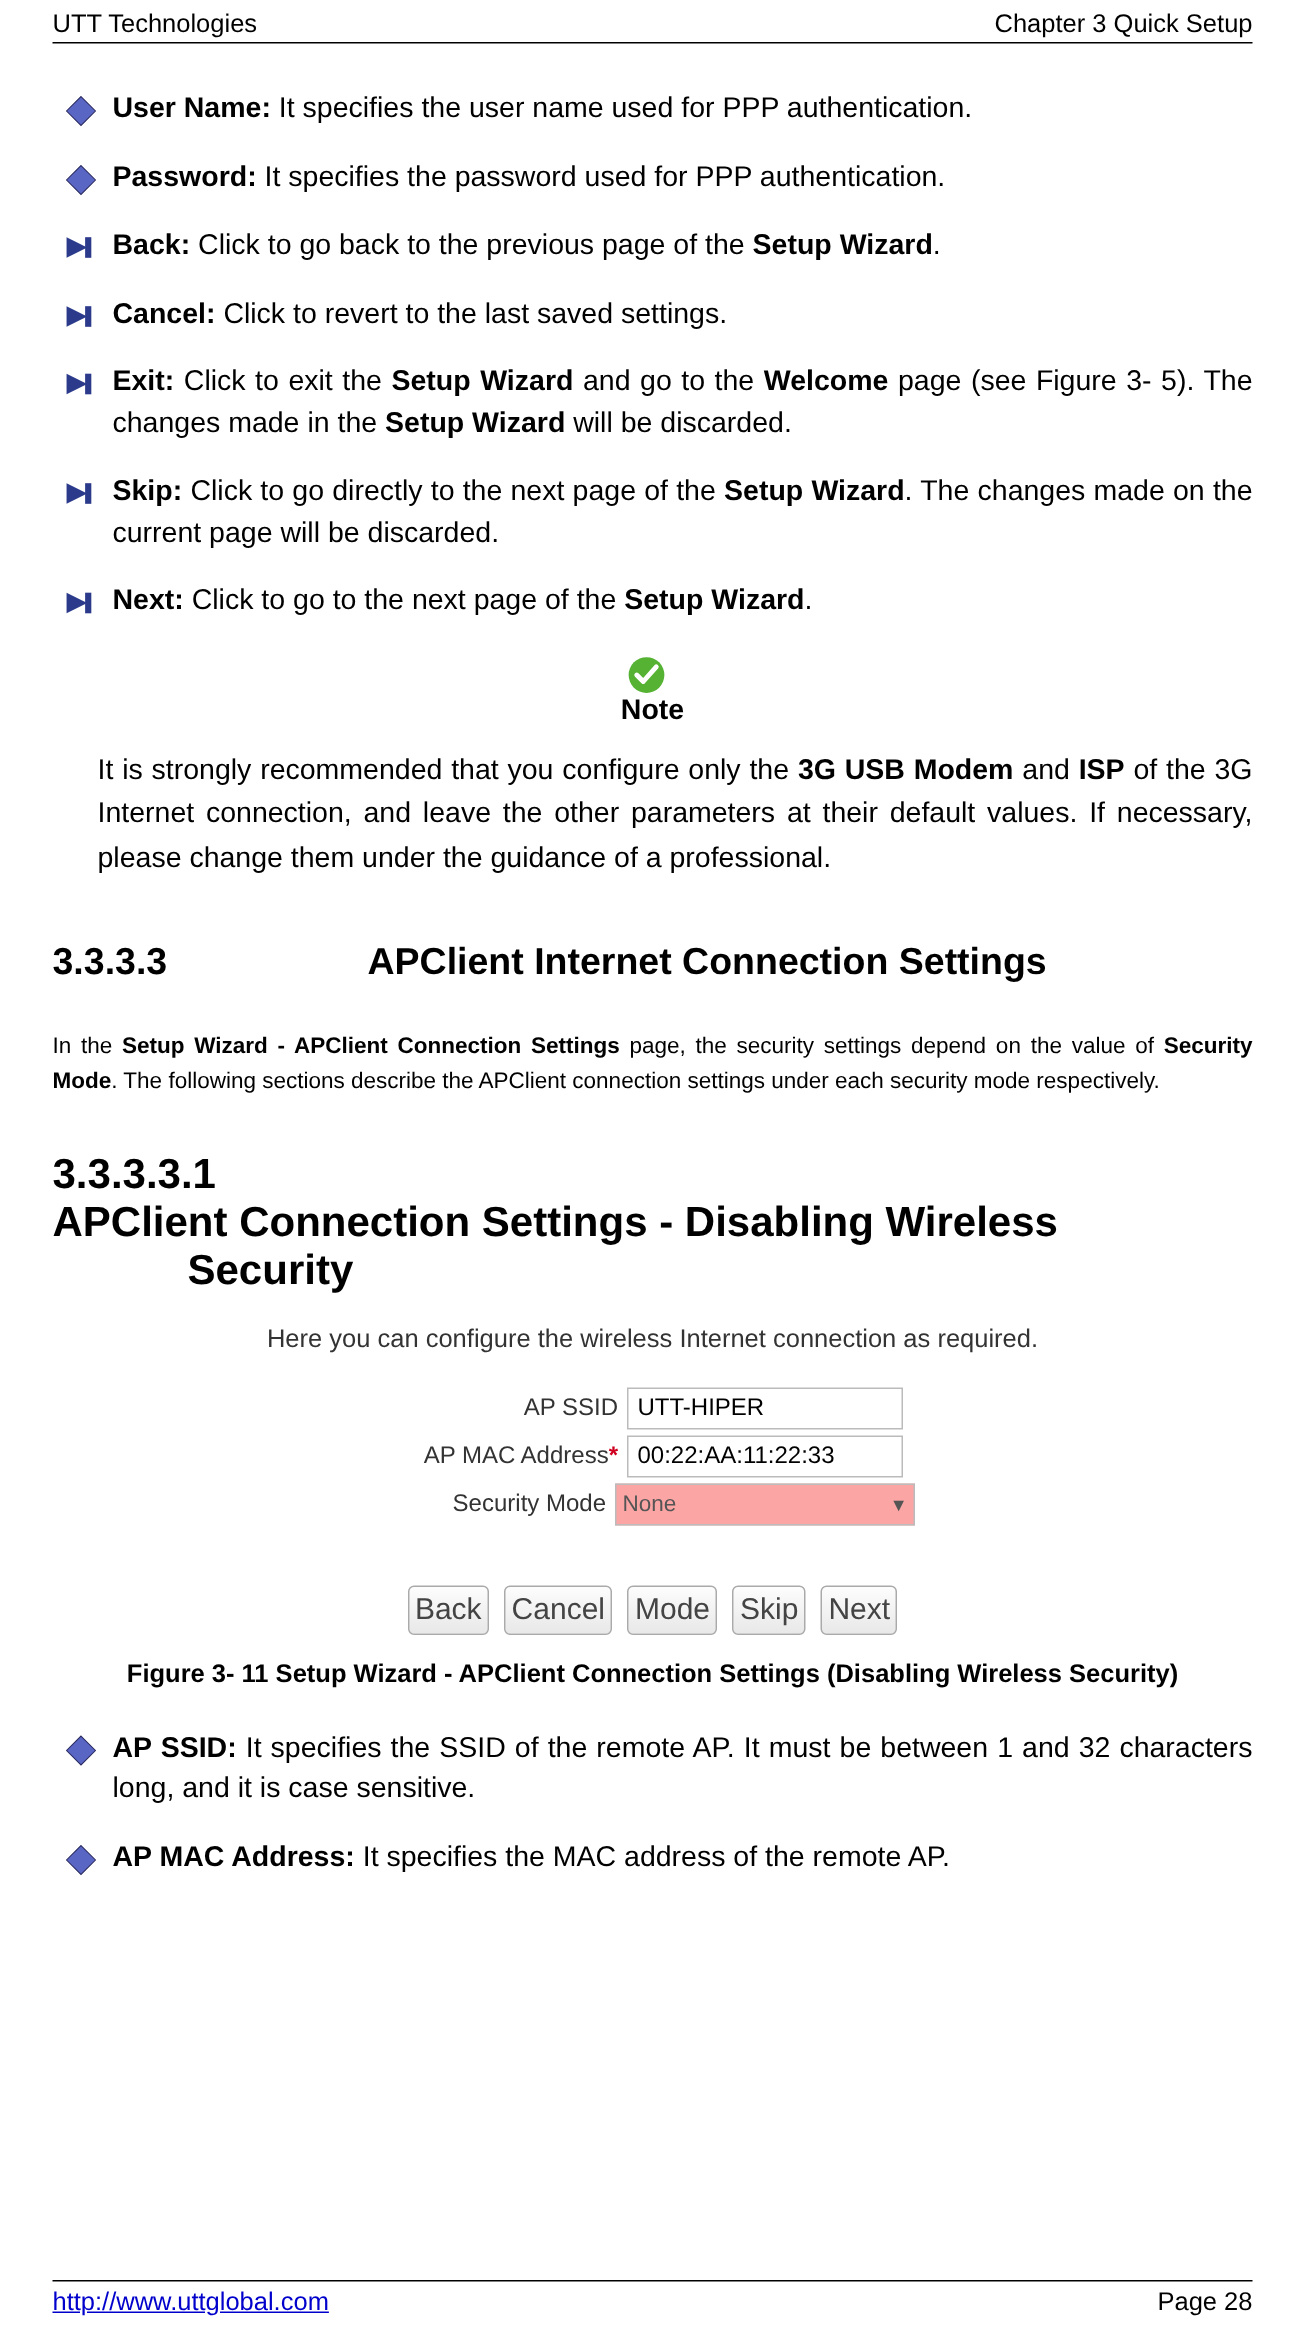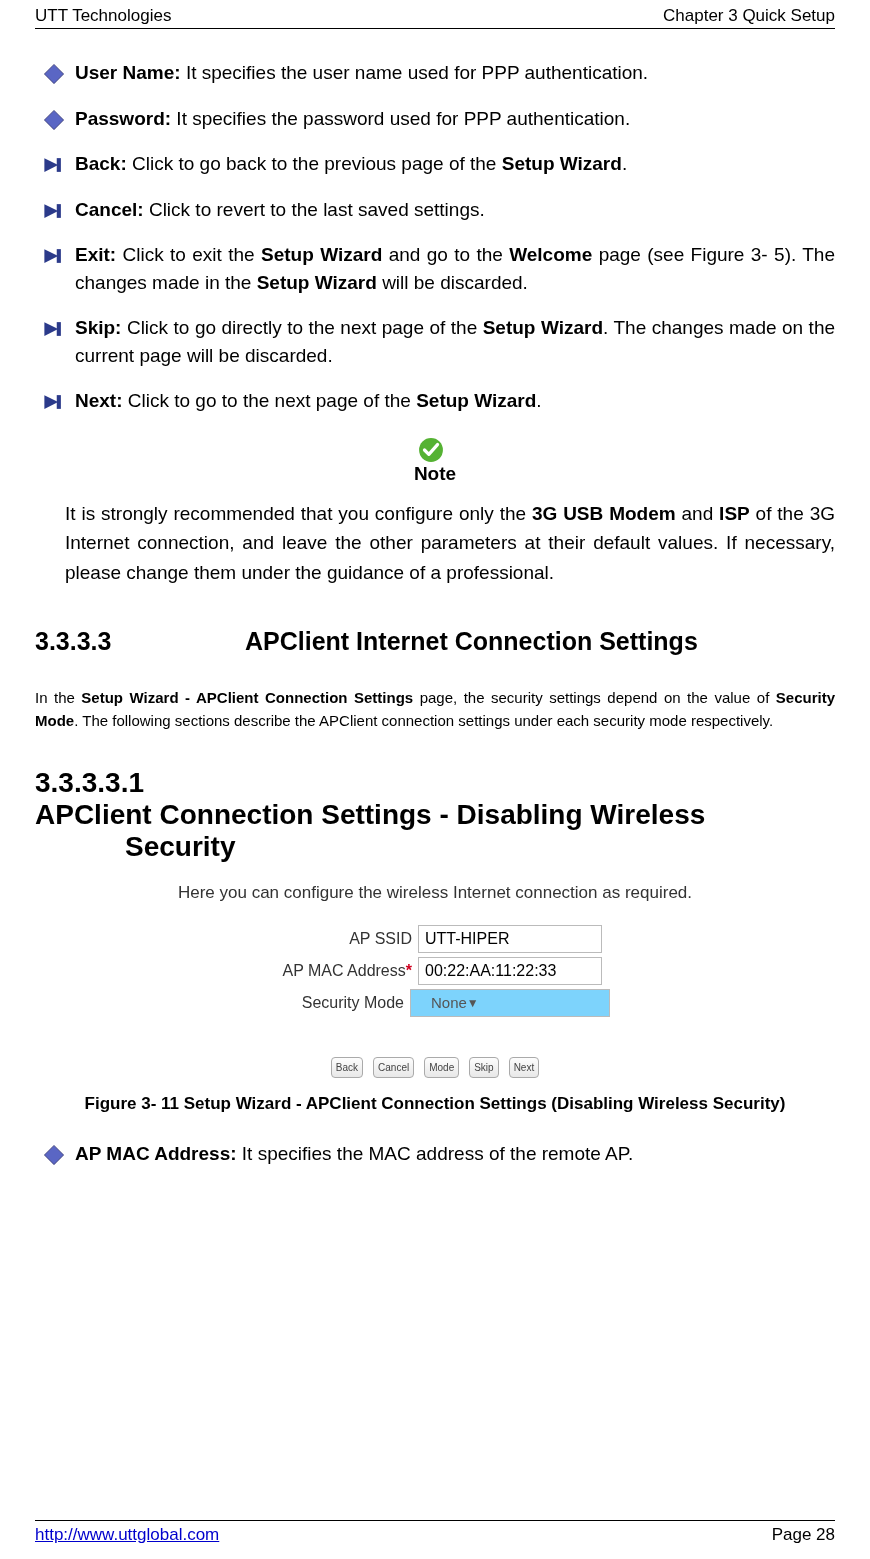--- a/index.html
+++ b/index.html
@@ -29,25 +29,25 @@
 
   .intro { font-size: 15px; line-height: 1.55; text-align: justify; margin-bottom: 10px; }
 
   
   .figure { margin: 18px auto 10px; text-align: center; }
   .fig-intro { font-size: 17px; color: #333; margin-bottom: 22px; }
   .form-row { display: flex; justify-content: center; align-items: center; margin: 4px 0; }
   .form-label { width: 150px; text-align: right; font-size: 16px; color: #333; padding-right: 6px; }
   .req { color: #d00020; font-weight: bold; }
   .form-input { width: 184px; height: 28px; border: 1px solid #bbb; font-size: 16px; padding: 2px 6px; background: #fff; }
-  .form-select { width: 200px; height: 28px; border: 1px solid #bbb; font-size: 15px; padding: 2px 20px; background: #7dd3fc; color:#555; display:flex; align-items:center; }
+  .form-select { width: 200px; height: 28px; border: 1px solid #bbb; font-size: 15px; padding: 2px 4px; background: #fca5a5; color:#555; display:flex; align-items:center; justify-content:space-between; }
   .select-caret { font-size: 12px; color:#555; }
 
   .btn-row { display:flex; justify-content:center; gap:10px; margin: 40px 0 14px; }
-  .btn { border: 1px solid #aaa; border-radius: 4px; padding: 4px 4px; font-size: 10px; color:#444;
+  .btn { border: 1px solid #aaa; border-radius: 4px; padding: 4px 4px; font-size: 20px; color:#444;
          background: linear-gradient(#fdfdfd, #e8e8e8); cursor: pointer; }
 
   .caption { text-align: center; font-size: 17px; font-weight: bold; margin: 16px 0 26px; }
 
   .footer { position: absolute; bottom: 14px; left: 35px; right: 35px; }
   .footer-hr { border: none; border-top: 1px solid #000; margin-bottom: 4px; }
   .footer-row { display:flex; justify-content: space-between; font-size: 17px; }
   .footer-link { color: #0000cc; text-decoration: underline; }
 </style>
 </head>
@@ -177,20 +177,28 @@
       <button class="btn">Back</button>
       <button class="btn">Cancel</button>
       <button class="btn">Mode</button>
       <button class="btn">Skip</button>
       <button class="btn">Next</button>
     </div>
   </div>
 
   <div class="caption">Figure 3- 11 Setup Wizard - APClient Connection Settings (Disabling Wireless Security)</div>
 
+  <div class="bullet-row">
+    <svg class="bullet-icon" viewBox="0 0 16 16">
+        <polygon points="8,1 15,8 8,15 1,8" fill="#5a66c4" stroke="#2a2a60" stroke-width="0.5"></polygon>
+      </svg>
+    <div class="bullet-body">
+      <span class="b">AP SSID:</span><span> It specifies the SSID of the remote AP. It must be between 1 and 32 characters long, and it is case sensitive.</span>
+    </div>
+  </div>
 
   <div class="bullet-row">
     <svg class="bullet-icon" viewBox="0 0 16 16">
         <polygon points="8,1 15,8 8,15 1,8" fill="#5a66c4" stroke="#2a2a60" stroke-width="0.5"></polygon>
       </svg>
     <div class="bullet-body">
       <span class="b">AP MAC Address:</span><span> It specifies the MAC address of the remote AP.</span>
     </div>
   </div>
 

